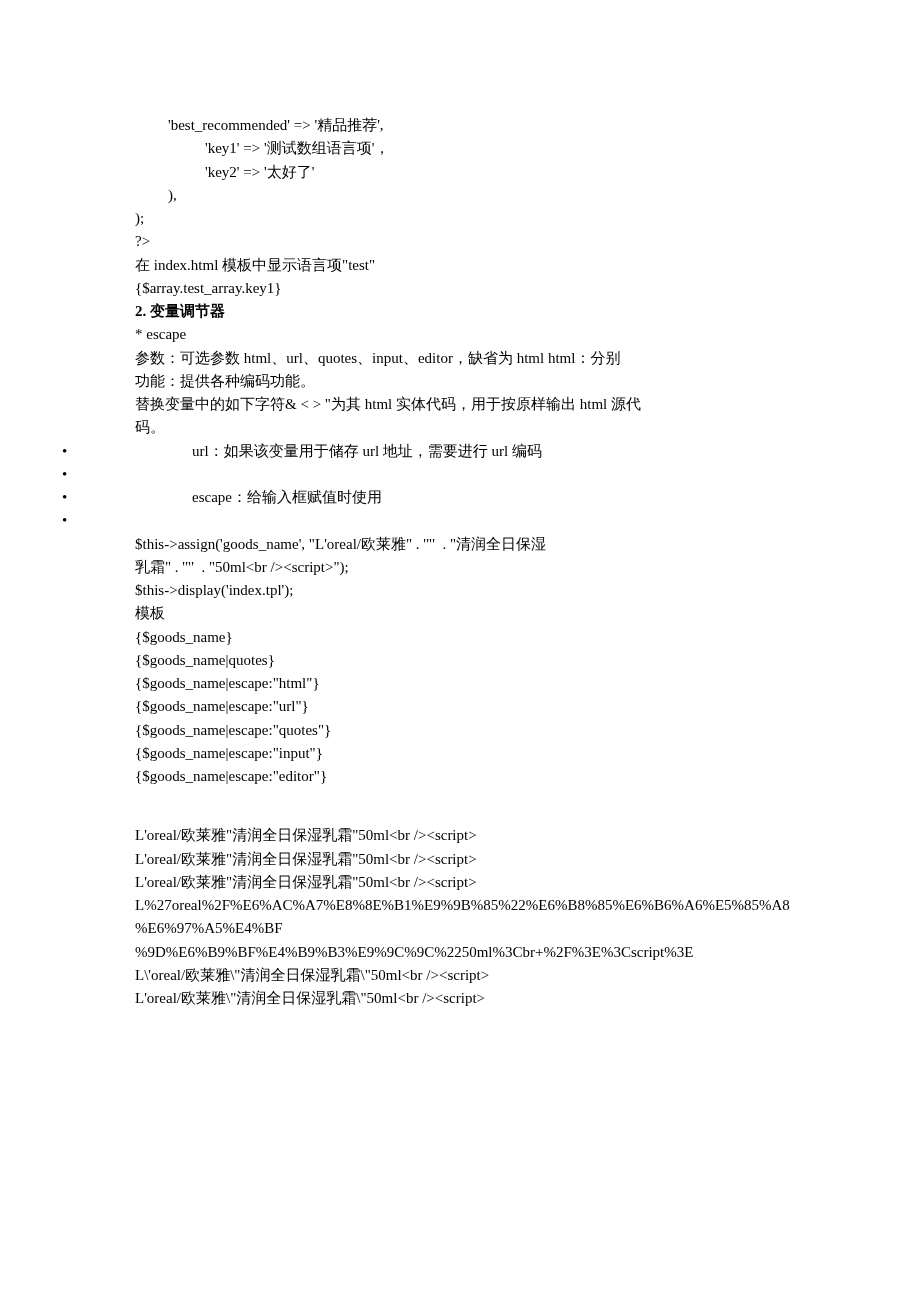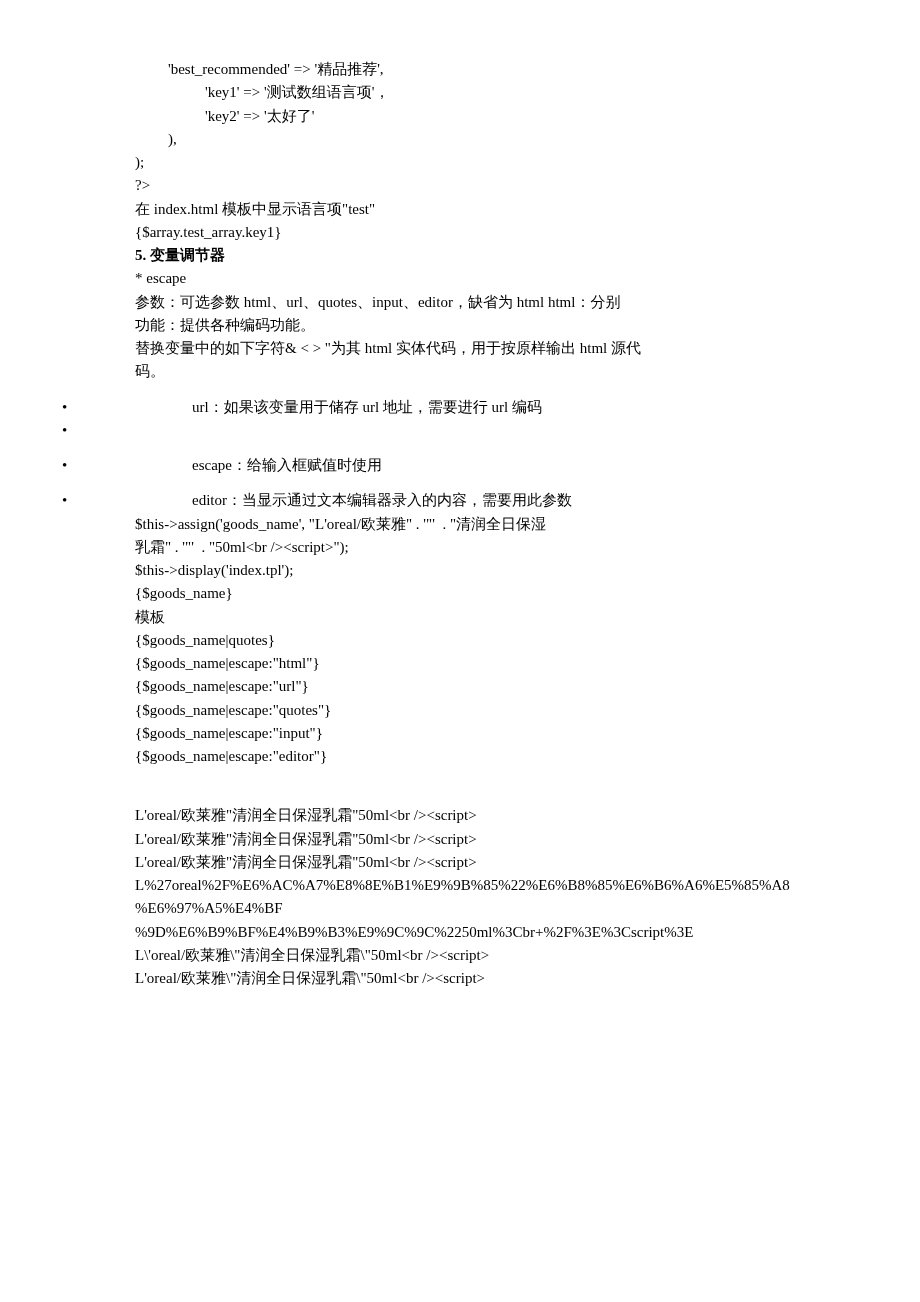--- a/index.html
+++ b/index.html
@@ -8,87 +8,85 @@
     background: #fff;
     font-family: "SimSun", "宋体", serif;
     font-size: 15px;
     color: #000;
     line-height: 1.55;
   }
   .page {
     width: 920px;
     min-height: 1302px;
     box-sizing: border-box;
-    padding: 58px 60px 60px 60px;
+    padding: 114px 60px 60px 60px;
   }
   .indent-1 { padding-left: 75px; }
   .indent-2 { padding-left: 108px; }
   .indent-3 { padding-left: 145px; }
   .bullet-row {
     display: flex;
     align-items: baseline;
   }
   .bullet-dot {
     display: inline-block;
     width: 20px;
     flex-shrink: 0;
     text-align: left;
     padding-left: 2px;
   }
   .bullet-text {
     padding-left: 110px;
-    margin-top: 12px;
   }
   .line { white-space: pre-wrap; }
 </style>
 </head>
 <body>
 
 <div class="page">
 
   <div class="indent-2 line">'best_recommended' =&gt; '精品推荐',</div>
   <div class="indent-3 line">'key1' =&gt; '测试数组语言项'，</div>
   <div class="indent-3 line">'key2' =&gt; '太好了'</div>
   <div class="indent-2 line">),</div>
   <div class="indent-1 line">);</div>
   <div class="indent-1 line">?&gt;</div>
 
   <div class="indent-1 line">在 index.html 模板中显示语言项"test"</div>
   <div class="indent-1 line">{$array.test_array.key1}</div>
 
-  <div class="indent-1 line" style="font-weight:bold;">5. 变量调节器</div>
+  <div class="indent-1 line" style="font-weight:bold;">2. 变量调节器</div>
 
   <div class="indent-1 line">* escape</div>
   <div class="indent-1 line">参数：可选参数 html、url、quotes、input、editor，缺省为 html html：分别</div>
   <div class="indent-1 line">功能：提供各种编码功能。</div>
   <div class="indent-1 line">替换变量中的如下字符&amp; &lt; &gt; "为其 html 实体代码，用于按原样输出 html 源代</div>
   <div class="indent-1 line">码。</div>
 
   <div class="bullet-row">
     <span class="bullet-dot">•</span>
     <span class="bullet-text line">url：如果该变量用于储存 url 地址，需要进行 url 编码</span>
   </div>
   <div class="bullet-row">
     <span class="bullet-dot">•</span>
   </div>
   <div class="bullet-row">
     <span class="bullet-dot">•</span>
     <span class="bullet-text line">escape：给输入框赋值时使用</span>
   </div>
   <div class="bullet-row">
     <span class="bullet-dot">•</span>
-    <span class="bullet-text line">editor：当显示通过文本编辑器录入的内容，需要用此参数</span>
   </div>
 
   <div class="indent-1 line">$this-&gt;assign('goods_name', "L'oreal/欧莱雅" . '"'  . "清润全日保湿</div>
   <div class="indent-1 line">乳霜" . '"'  . "50ml&lt;br /&gt;&lt;script&gt;");</div>
   <div class="indent-1 line">$this-&gt;display('index.tpl');</div>
 
+  <div class="indent-1 line">模板</div>
   <div class="indent-1 line">{$goods_name}</div>
-  <div class="indent-1 line">模板</div>
   <div class="indent-1 line">{$goods_name|quotes}</div>
   <div class="indent-1 line">{$goods_name|escape:"html"}</div>
   <div class="indent-1 line">{$goods_name|escape:"url"}</div>
   <div class="indent-1 line">{$goods_name|escape:"quotes"}</div>
   <div class="indent-1 line">{$goods_name|escape:"input"}</div>
   <div class="indent-1 line">{$goods_name|escape:"editor"}</div>
 
 
   <div style="height:36px;"></div>
 

